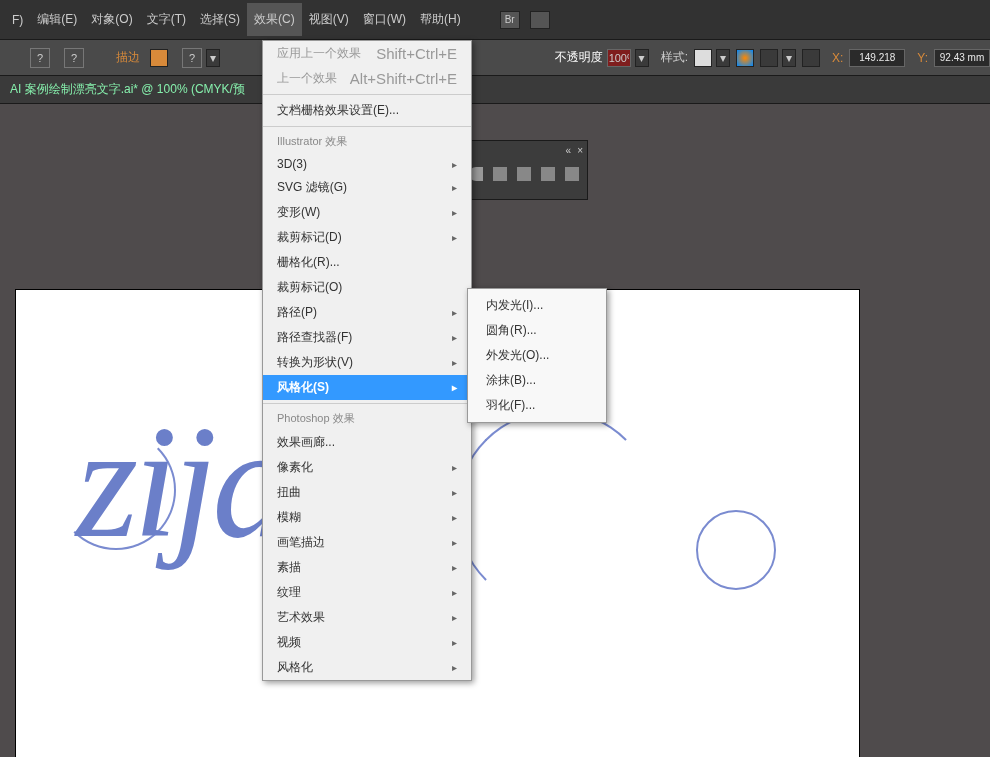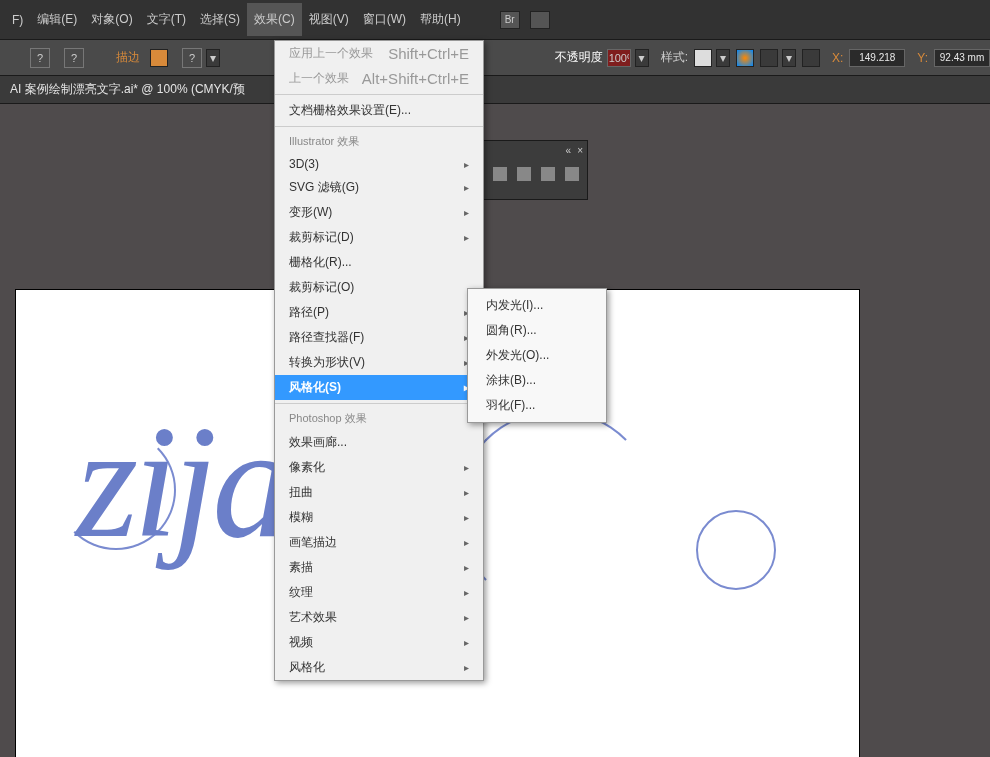--- a/index.html
+++ b/index.html
@@ -13,34 +13,34 @@
 .stroke-label { color: #d88a3a; margin: 0 6px; }
 .color-swatch { width: 28px; height: 18px; border: 1px solid #222; background: #fff; }
 .dropdown-arrow { width: 14px; height: 18px; background: #3a3a3a; border: 1px solid #222; display:flex; align-items:center; justify-content:center; color:#ccc; }
 .opacity-label { color: #ffffff; margin-left: 8px; }
 .input-field { width: 24px; height: 18px; background: #7f1d1d; border: 1px solid #666; color: #ccc; text-align: center; font-size: 11px; padding: 1px; }
 .coord-label { color: #d88a3a; margin: 0 2px 0 8px; }
 .coord-input { width: 56px; height: 18px; background: #2a2a2a; border: 1px solid #666; color: #e8e8e8; text-align: center; font-size: 10px; padding: 1px 3px; }
 .style-label { color: #ccc; margin-left: 8px; }
 .style-btn { width: 18px; height: 18px; background: #3a3a3a; border: 1px solid #222; margin-left: 2px; }
 .doctab { background: #3a3a3a; height: 28px; display: flex; align-items: center; padding-left: 10px; border-bottom: 1px solid #1a1a1a; }
-.doctab span { color: #e5e5e5; font-size: 12px; }
+.doctab span { color: #86efac; font-size: 12px; }
 .canvas-area { background: #4f4b4c; position: relative; height: 653px; }
 .artboard { position: absolute; left: 15px; top: 185px; width: 845px; height: 470px; background: #fff; border: 1px solid #000; }
 .zijar { position: absolute; left: 60px; top: 100px; font-family: Georgia, serif; font-size: 160px; font-style: italic; color: #6b7fc9; letter-spacing: -5px; }
 .swirl { position: absolute; border: 2px solid #7a8bd0; border-radius: 50%; }
 .swirl1 { left: 40px; top: 140px; width: 120px; height: 120px; border-color: transparent #7a8bd0 #7a8bd0 transparent; }
 .swirl2 { left: 440px; top: 120px; width: 200px; height: 200px; border-color: #7a8bd0 transparent transparent #7a8bd0; }
 .swirl3 { left: 680px; top: 220px; width: 80px; height: 80px; }
 .panel-dark { position: absolute; left: 460px; top: 36px; width: 128px; height: 60px; background: #3c3c3c; border: 1px solid #1a1a1a; }
 .panel-dark-head { height: 18px; display: flex; justify-content: flex-end; align-items: center; padding-right: 4px; gap: 6px; }
 .panel-x { color: #ccc; cursor: pointer; font-size: 10px; }
 .panel-icons { display: flex; gap: 10px; padding: 8px; }
 .p-icon { width: 18px; height: 14px; background: #888; }
-.menu-dropdown { position: absolute; left: 274px; top: 40px; width: 210px; background: #f0f0f0; border: 1px solid #999; box-shadow: 2px 2px 6px rgba(0,0,0,0.4); z-index: 100; }
+.menu-dropdown { position: absolute; left: 262px; top: 40px; width: 210px; background: #f0f0f0; border: 1px solid #999; box-shadow: 2px 2px 6px rgba(0,0,0,0.4); z-index: 100; }
 .menu-item { padding: 4px 14px; color: #333; display: flex; justify-content: space-between; align-items: center; cursor: pointer; position: relative; }
 .menu-item.disabled { color: #999; }
 .menu-item.highlight { background: #3399ff; color: #fff; font-weight: bold; }
 .menu-sep { height: 1px; background: #ccc; margin: 3px 0; }
 .menu-section { padding: 4px 14px; color: #888; font-size: 11px; }
 .shortcut { color: #999; font-size: 15px; }
 .arrow-r { font-size: 10px; color: #666; }
 .menu-item.highlight .arrow-r { color: #fff; }
 .submenu { position: absolute; left: 467px; top: 288px; width: 140px; background: #f8f8f8; border: 1px solid #999; box-shadow: 2px 2px 6px rgba(0,0,0,0.4); z-index: 101; padding: 4px 0; }
 .sub-item { padding: 4px 18px; color: #333; cursor: pointer; }

